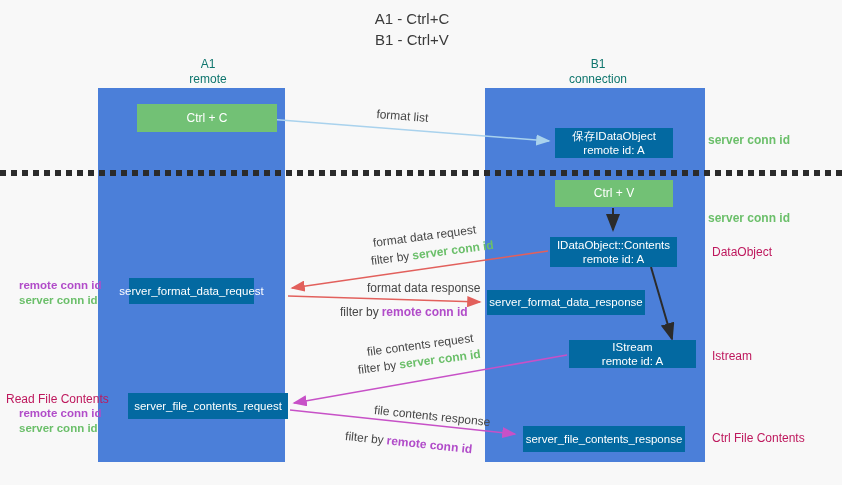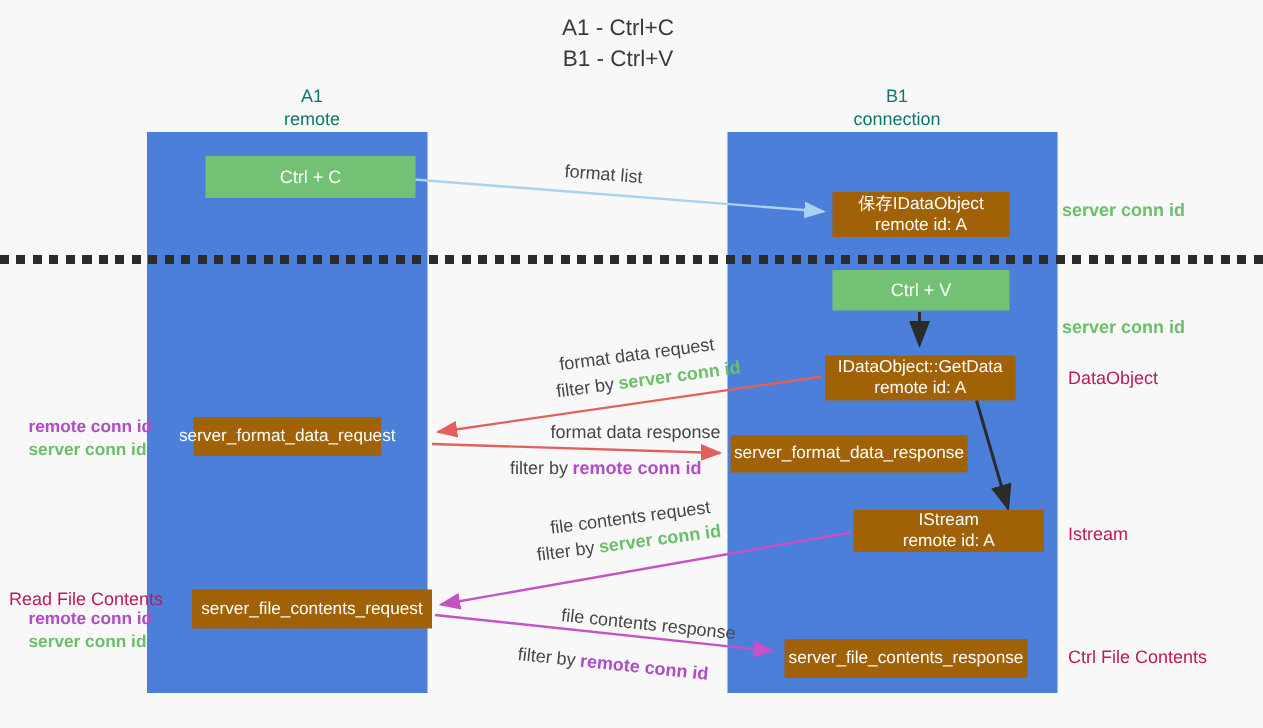--- a/index.html
+++ b/index.html
@@ -14,21 +14,21 @@
   .lane-header{position:absolute;top:57px;width:120px;text-align:center;
     font-size:12px;line-height:1.25;color:#0f766e;}
   .lane{position:absolute;background:#4b7fd9;z-index:1;}
   .divider{position:absolute;left:0;top:170px;width:842px;height:6px;z-index:2;
     background:repeating-linear-gradient(90deg,#2b2b2b 0 6px,transparent 6px 11px);}
   .arrows{position:absolute;left:0;top:0;z-index:3;pointer-events:none;}
   .box{position:absolute;z-index:4;display:flex;flex-direction:column;
     align-items:center;justify-content:center;color:#fff;
     font-size:11.5px;line-height:1.25;white-space:nowrap;text-align:center;}
   .box.green{background:#72c175;font-size:12px;}
-  .box.orange{background:#a16207;}
+  .box.orange{background:#0369a1;}
   .elabel{position:absolute;z-index:5;font-size:12px;color:#464646;
     white-space:nowrap;transform-origin:0 0;}
   .r-dn{transform:rotate(4.5deg);}
   .r-up{transform:rotate(-7.5deg);}
   .r-dn2{transform:rotate(6deg);}
   .green-text{color:#6bbf6a;font-weight:700;}
   .purple-text{color:#b14cc9;font-weight:700;}
   .sp{margin-left:3px;}
   .annot{position:absolute;z-index:5;font-size:12px;color:#be185d;white-space:nowrap;text-align:center;}
   .annot-green{position:absolute;z-index:5;font-size:11.5px;font-weight:700;
@@ -88,21 +88,21 @@
     <span>Ctrl + C</span>
   </div>
   <div class="box orange" style="left:555px;top:128px;width:118px;height:30px;">
     <span>保存IDataObject</span>
     <span>remote id: A</span>
   </div>
   <div class="box green" style="left:555px;top:180px;width:118px;height:27px;">
     <span>Ctrl + V</span>
   </div>
   <div class="box orange" style="left:550px;top:237px;width:127px;height:30px;">
-    <span>IDataObject::GetData</span>
+    <span>IDataObject::Contents</span>
     <span>remote id: A</span>
   </div>
   <div class="box orange" style="left:129px;top:278px;width:125px;height:26px;">
     <span>server_format_data_request</span>
   </div>
   <div class="box orange" style="left:487px;top:290px;width:158px;height:25px;">
     <span>server_format_data_response</span>
   </div>
   <div class="box orange" style="left:569px;top:340px;width:127px;height:28px;">
     <span>IStream</span>

